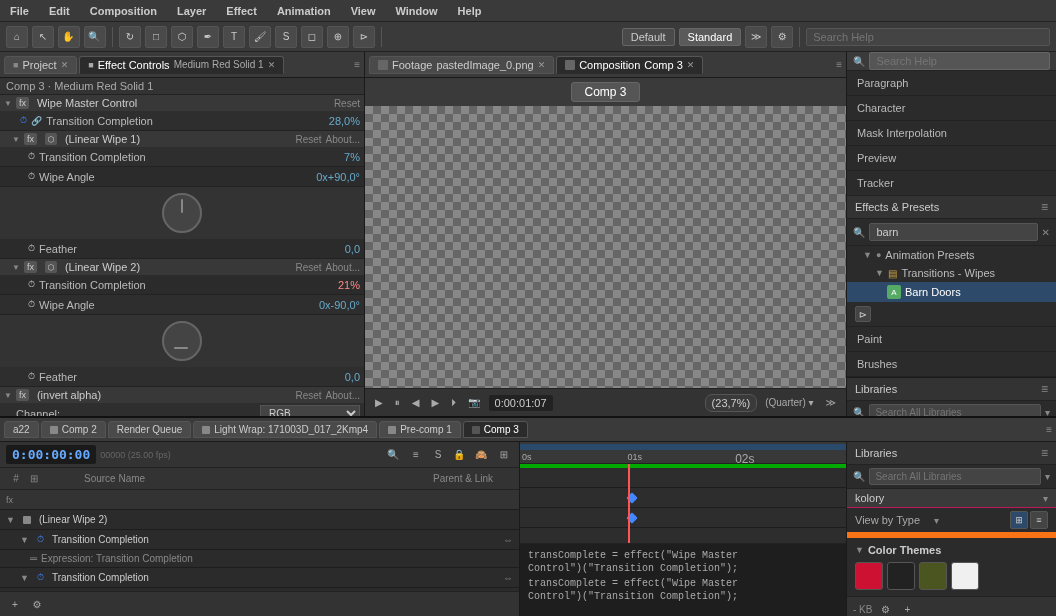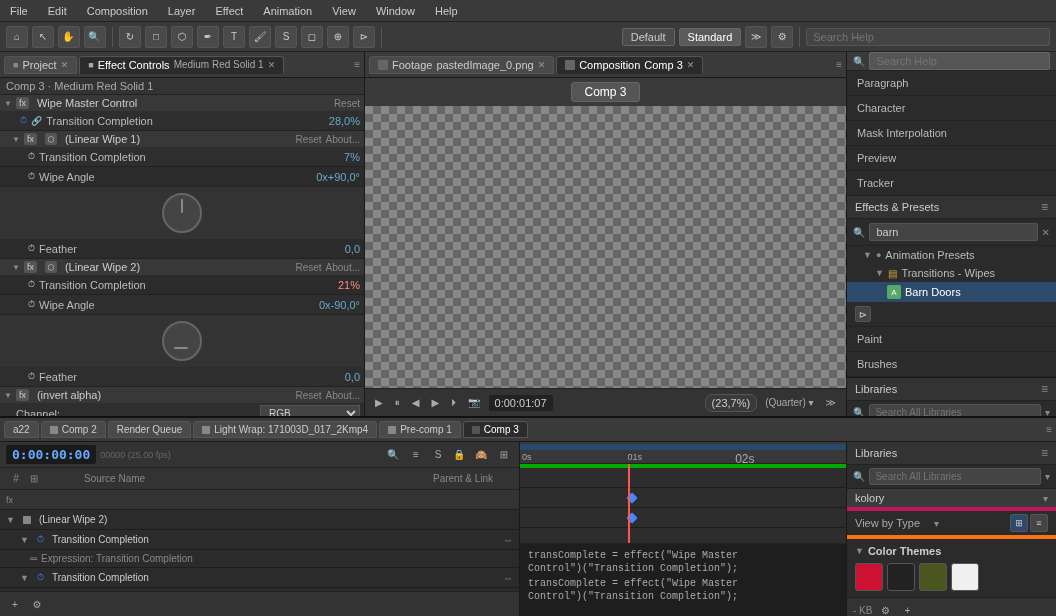--- a/index.html
+++ b/index.html
@@ -21,20 +21,21 @@
       height: 22px;
       padding: 0 6px;
       gap: 12px;
       border-bottom: 1px solid #222;
     }
     .menu-item {
       color: #ccc;
       font-size: 11px;
       cursor: pointer;
       padding: 2px 4px;
+      font-weight: bold;
     }
 
     
     .toolbar {
       display: flex;
       align-items: center;
       background: #3a3a3a;
       height: 30px;
       padding: 0 6px;
       gap: 4px;
@@ -371,30 +372,30 @@
       border-radius: 2px;
       color: #ccc;
       font-size: 10px;
       padding: 2px 5px;
     }
     .lib-dropdown {
       display: flex;
       align-items: center;
       padding: 3px 8px;
       background: #3a3a3a;
-      border-bottom: 4px solid #be185d;
+      border-bottom: 1px solid #be185d;
       justify-content: space-between;
       cursor: pointer;
     }
     .lib-controls {
       display: flex;
       align-items: center;
       padding: 3px 8px;
       background: #2b2b2b;
-      border-bottom: 4px solid #f97316;
+      border-bottom: 6px solid #f97316;
       gap: 14px;
       font-size: 11px;
       color: #aaa;
     }
     .view-toggle {
       display: flex;
       gap: 2px;
     }
     .view-btn {
       width: 18px; height: 18px;

